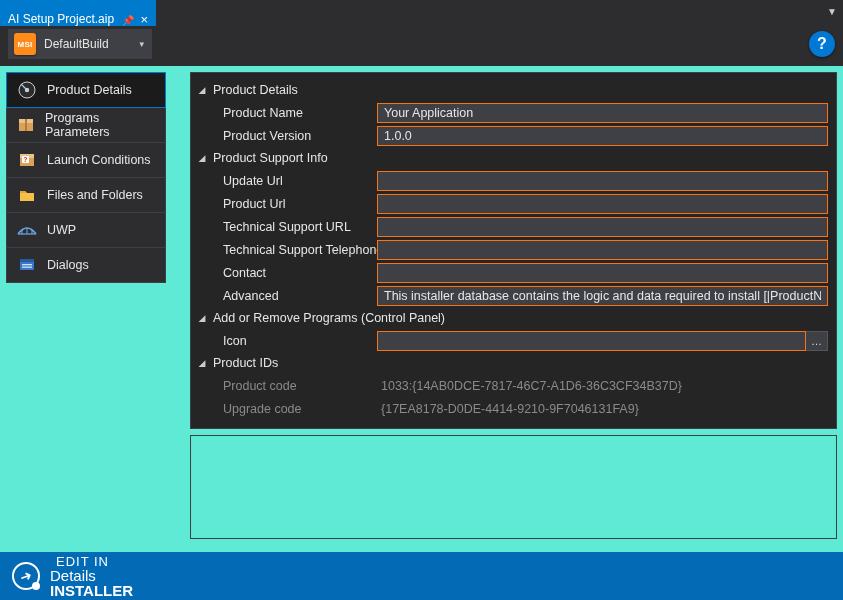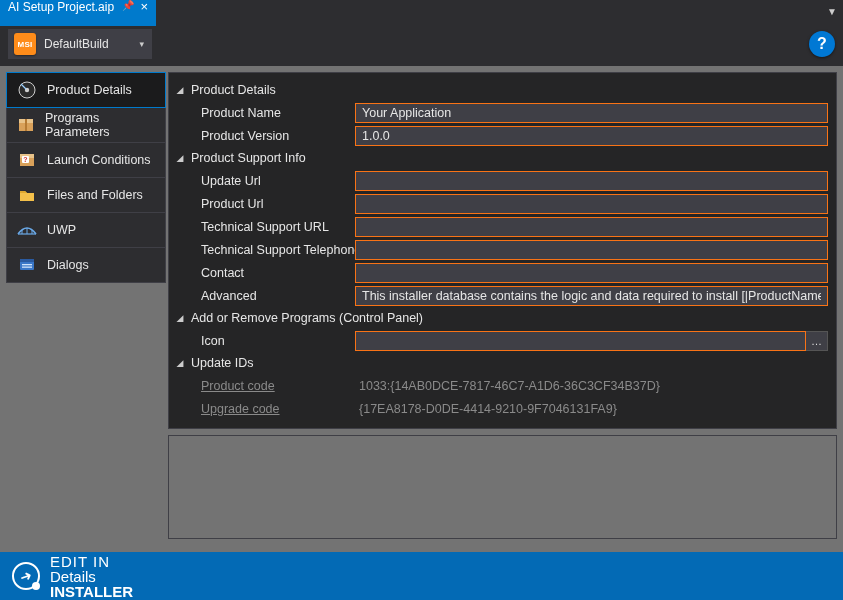--- a/index.html
+++ b/index.html
@@ -1,61 +1,61 @@
 <!DOCTYPE html>
 <html><head>
 <meta charset="utf-8">
 <style>
   * { box-sizing: border-box; margin: 0; padding: 0; }
   html, body { width: 843px; height: 600px; overflow: hidden; font-family: "Segoe UI", Arial, sans-serif; font-size: 12px; color: #e6e6e6; background:#1b1b1c; }
   .root { display:flex; flex-direction:column; width:843px; height:600px; background:#2d2d30;}
   
   .tabbar { height:22px; background:#2d2d30; display:flex; align-items:stretch; position:relative;}
-  .tab { display:flex; align-items:flex-start; background:#007acc; color:#fff; padding:0 8px; font-size:12px; height:26px;}
+  .tab { display:flex; align-items:flex-end; background:#007acc; color:#fff; padding:0 8px; font-size:12px; height:26px;}
   .tab .pin { margin-left:8px; font-size:10px; opacity:.95;}
   .tab .close { margin-left:6px; font-size:13px; line-height:1;}
   .tabbar .overflow { position:absolute; right:6px; top:0; height:22px; display:flex; align-items:center; color:#ccc; font-size:10px;}
   
   .toolbar { height:44px; background:#2d2d30; display:flex; align-items:center; padding:0 8px;gap:8px;}
   .build-dd { height:30px; width:144px; background:#3f3f46; display:flex; align-items:center; padding:0 6px; color:#e6e6e6; position:relative;}
   .build-dd .caret { position:absolute; right:8px; color:#ccc; font-size:9px;}
   .msi-badge { width:22px; height:22px; border-radius:3px; background:#ff8c1a; display:flex; align-items:center; justify-content:center; margin-right:8px; box-shadow:0 1px 2px rgba(0,0,0,.4);}
   .msi-badge span{ font-size:8px; font-weight:bold; color:#fff; letter-spacing:.3px;}
   .help { margin-left:auto; width:26px; height:26px; border-radius:50%; background:#0078d4; display:flex; align-items:center; justify-content:center; color:#fff; font-size:16px; font-weight:bold; box-shadow:0 1px 3px rgba(0,0,0,.5);}
   
-  .body { flex:1; display:flex; background:#737373; padding:6px 6px 0 6px; gap:2px; min-height:0;}
+  .body { flex:1; display:flex; background:#5eead4; padding:6px 6px 0 6px; gap:24px; min-height:0;}
   
   .nav { width:160px; display:flex; flex-direction:column; gap:0; }
   .nav-item { height:36px; display:flex; align-items:center; padding:0 10px; background:#2d2d30; border:1px solid #3f3f46; border-top:1px solid #3f3f46; gap:10px; cursor:pointer;}
   .nav-item + .nav-item { margin-top:-1px;}
   .nav-item.active { background:#1b1b1c; border-color:#007acc; position:relative; z-index:1;}
   .nav-item .ic { width:20px; height:20px; display:flex; align-items:center; justify-content:center;}
   .nav-item .lbl { font-size:12.5px; color:#e6e6e6;}
   
   .main { flex:1; display:flex; flex-direction:column; min-width:0;}
   .panel { border:1px solid #3f3f46; background:#252526; padding:6px 8px 8px 4px;}
   .section-head { display:flex; align-items:center; gap:6px; height:22px; color:#e6e6e6; font-size:12.5px; padding-left:2px;}
   .section-head .tw { font-size:9px; color:#ccc; width:10px; text-align:center;}
   .row { display:flex; align-items:center; height:23px; }
   .row .label { width:182px; padding-left:28px; color:#e6e6e6; font-size:12.5px; white-space:nowrap;}
-  .row .label.muted { color:#8a8a8a;text-decoration:underline;}
+  .row .label.muted { color:#8a8a8a;}
   .row .field { flex:1; }
   .row .readonly { color:#8a8a8a; font-size:12.5px; padding-left:4px;}
   .input { width:100%; height:20px; background:#3f3f46; border:1px solid #f97316; color:#e6e6e6; font-family:inherit; font-size:12.5px; padding:0 6px; outline:none;}
   .icon-field { display:flex; gap:0;}
   .icon-field .input { flex:1;}
   .browse { width:22px; height:20px; background:#3f3f46; border:1px solid #555; border-left:none; color:#ddd; font-size:11px; display:flex; align-items:center; justify-content:center;}
   .lower { margin-top:6px; border:1px solid #3f3f46; height:104px;}
   
   .footer { height:48px; background:#036ab5; display:flex; align-items:center; padding:0 12px; gap:10px; color:#fff;}
   .footer .logo { width:28px; height:28px; border:2px solid #fff; border-radius:50%; display:flex; align-items:center; justify-content:center; position:relative;}
   .footer .logo::after{content:""; position:absolute; width:8px; height:8px; background:#fff; border-radius:50%; right:-2px; bottom:-2px;}
   .footer .arrow{ font-size:14px; transform:rotate(-20deg);}
   .footer .txt { line-height:1;}
-  .footer .small{ font-size:15px; letter-spacing:1px;}
+  .footer .small{ font-size:13px; letter-spacing:1px;margin-left:6px;}
   .footer .big{ font-size:15px;}
   .footer .big b{ font-weight:800;}
   
   svg { display:block;}
 </style>
 </head>
 <body>
 <div class="root">
 
   <div class="tabbar">
@@ -198,21 +198,21 @@
         <div class="row">
           <div class="label">Icon</div>
           <div class="field icon-field">
             <input class="input" value="" style="">
             <div class="browse">…</div>
           </div>
         </div>
 
         <div class="section-head">
           <span class="tw">◢</span>
-          <span>Update IDs</span>
+          <span>Product IDs</span>
         </div>
         <div class="row">
           <div class="label muted">Product code</div>
           <div class="field">
               <div class="readonly">1033:{14AB0DCE-7817-46C7-A1D6-36C3CF34B37D}</div>
             </div>
         </div>
         <div class="row">
           <div class="label muted">Upgrade code</div>
           <div class="field">

